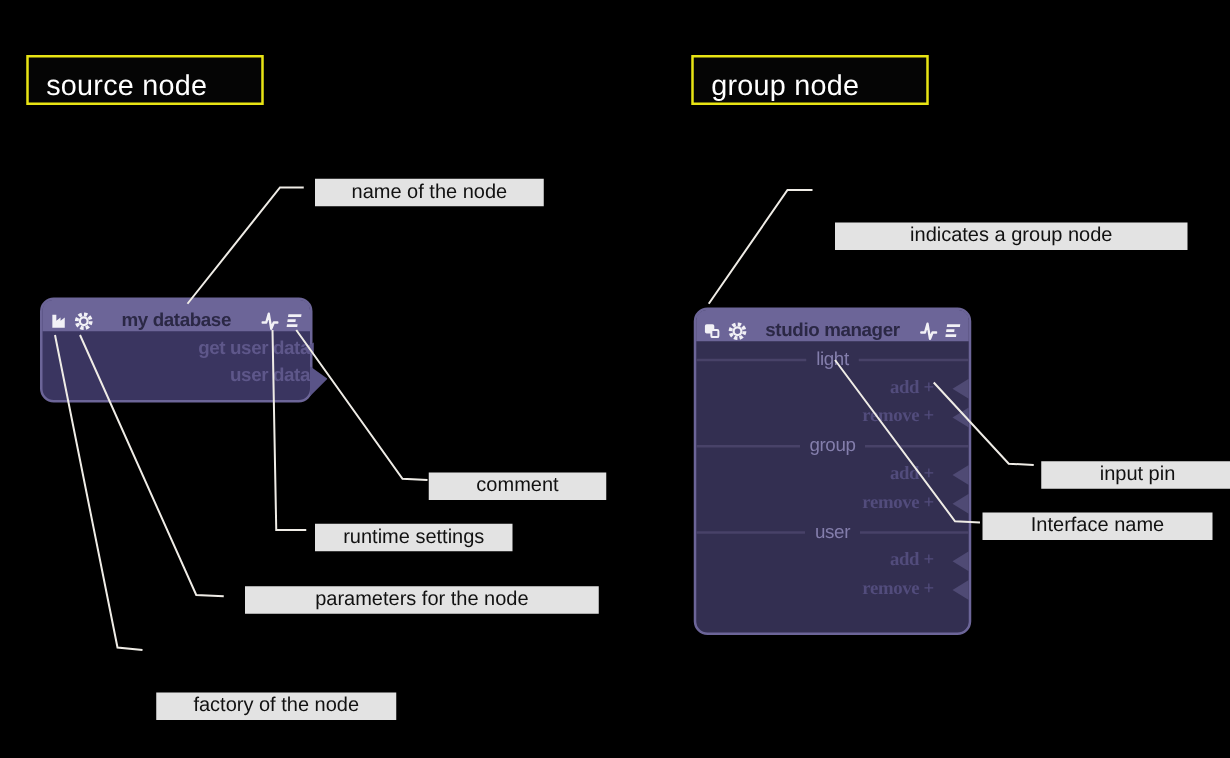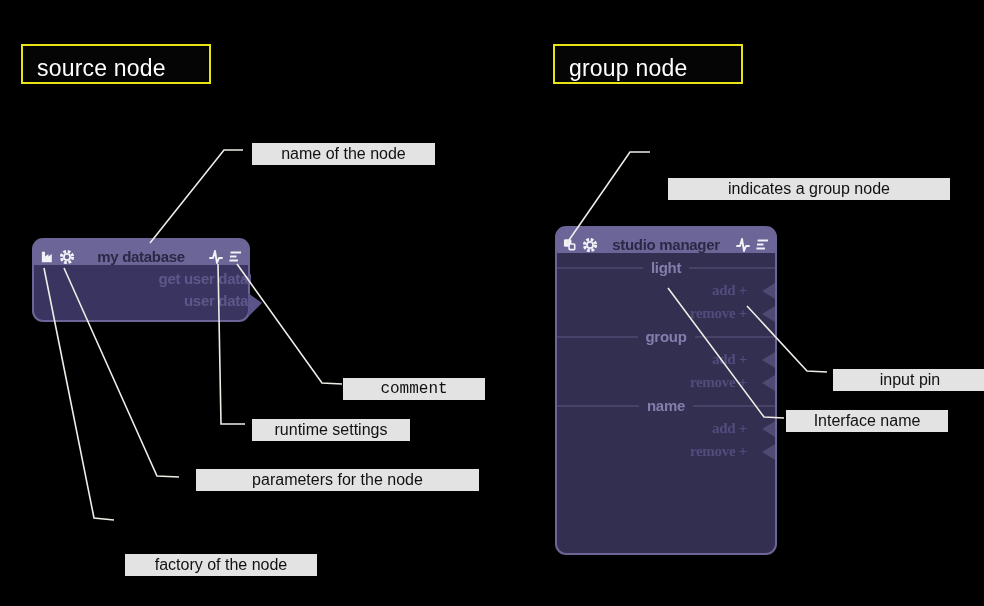--- a/index.html
+++ b/index.html
@@ -21,21 +21,21 @@
   }
   #hb-source { left:21px; top:44px; }
   #hb-group  { left:553px; top:44px; }
 
   
   .node {
     position:absolute; border:2px solid var(--node_header); border-radius:11px;
     z-index:2;
   }
   .source-node { left:32px; top:238px; width:218px; height:84px; background:var(--node_body); }
-  .group-node  { left:555px; top:226px; width:222px; height:329px; background:var(--group_body); }
+  .group-node  { left:555px; top:246px; width:222px; height:262px; background:var(--group_body); }
 
   .node-header {
     height:25px; background:var(--node_header); border-radius:8px 8px 0 0;
     display:flex; align-items:flex-end; padding:0 5px; gap:2px;
   }
   .node-title {
     flex:1; text-align:center; color:var(--node_title); font-weight:bold;
     font-size:15px; letter-spacing:-0.3px; white-space:nowrap; overflow:hidden;
   }
   .icon { display:inline-flex; width:17px; height:17px; align-items:center; justify-content:center; }
@@ -56,47 +56,47 @@
   .bubble-tail {
     position:absolute; right:-14px; top:53px; width:14px; height:24px;
     background:var(--tail); clip-path:polygon(0 0, 100% 42%, 0 100%);
   }
 
   
   .g-row { height:23px; line-height:23px; position:relative; }
   .interface-row { display:flex; align-items:center; }
   .interface-row .sep { flex:1; height:2px; background:var(--separator); }
   .interface-row .iface-label {
-    padding:0 8px; color:var(--interface_text); font-size:15px; font-weight:bold; letter-spacing:-0.3px;
+    padding:0 8px; color:var(--interface_text); font-size:15px; font-weight:normal; letter-spacing:-0.3px;
   }
   .g-pin {
     text-align:right; padding-right:28px; color:var(--group_pin_text);
     font-size:15px; font-weight:bold; letter-spacing:-0.3px;font-family:Liberation Serif, serif;
   }
   .g-arrow {
     position:absolute; right:0; top:4px; width:0; height:0;
     border-top:8px solid transparent; border-bottom:8px solid transparent;
     border-right:13px solid var(--pin_arrow);
   }
 
   
   .callout-lines { position:absolute; left:0; top:0; z-index:5; pointer-events:none; }
   .callout-lines polyline { fill:none; stroke:var(--line); stroke-width:1.6; }
   .callout-label {
     position:absolute; z-index:6; height:22px; line-height:22px; text-align:center;
     background:var(--label_bg); color:var(--label_text); font-size:16px; white-space:nowrap;
   }
   #cl-name      { left:252px; top:143px; width:183px; }
-  #cl-comment   { left:343px; top:378px; width:142px;font-family:Liberation Mono, monospace; }
+  #cl-comment   { left:343px; top:378px; width:142px; }
   #cl-runtime   { left:252px; top:419px; width:158px; }
   #cl-params    { left:196px; top:469px; width:283px; }
   #cl-factory   { left:125px; top:514px; width:192px;margin-top:40px; }
   #cl-groupind  { left:668px; top:136px; width:282px;margin-top:42px; }
   #cl-inputpin  { left:833px; top:369px; width:154px; }
-  #cl-iface     { left:786px; top:410px; width:162px; }
+  #cl-iface     { left:786px; top:410px; width:184px; }
 </style>
 </head>
 <body>
 
 <div class="canvas">
 
   <svg class="callout-lines" width="984" height="606">
     <polyline points="150,243 224,150 243,150"></polyline>
     <polyline points="237,264 322,383 342,384"></polyline>
     <polyline points="218,264 221,424 245,424"></polyline>
@@ -203,21 +203,21 @@
       <div class="g-row g-pin">
         <span>add +</span>
         <span class="g-arrow"></span>
       </div>
       <div class="g-row g-pin">
         <span>remove +</span>
         <span class="g-arrow"></span>
       </div>
       <div class="g-row interface-row">
         <span class="sep"></span>
-        <span class="iface-label">name</span>
+        <span class="iface-label">user</span>
         <span class="sep"></span>
       </div>
       <div class="g-row g-pin">
         <span>add +</span>
         <span class="g-arrow"></span>
       </div>
       <div class="g-row g-pin">
         <span>remove +</span>
         <span class="g-arrow"></span>
       </div>

